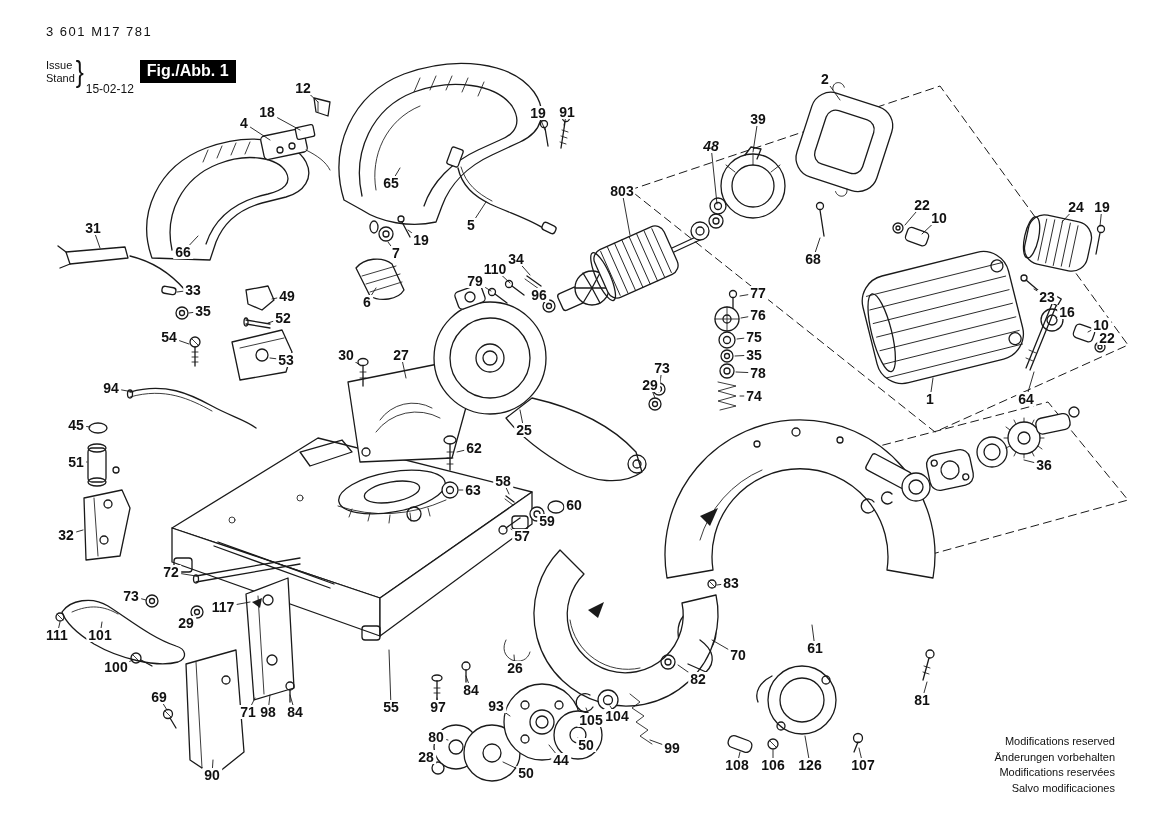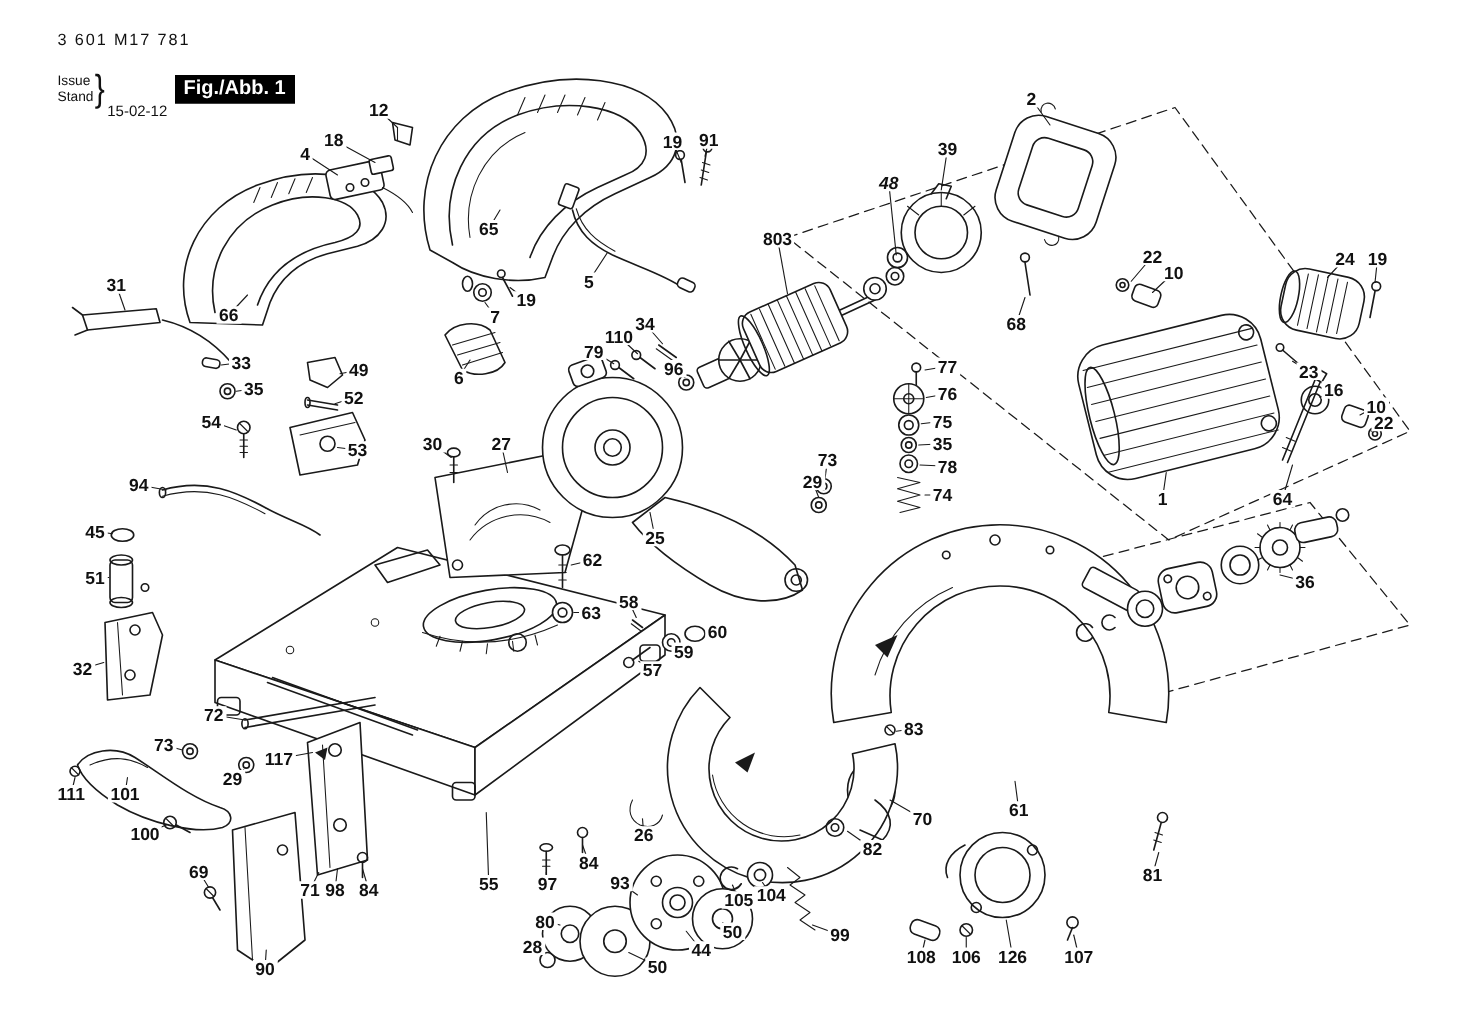--- a/index.html
+++ b/index.html
@@ -638,14 +638,20 @@
       <div class="issue-stand">
         <span>Issue</span>
         <span>Stand</span>
       </div>
       <span class="brace">}</span>
       <span class="date">15-02-12</span>
       <span class="figbox">Fig./Abb. 1</span>
     </div>
   </header>
 
+  <footer>
+    <div>Modifications reserved</div>
+    <div>Änderungen vorbehalten</div>
+    <div>Modifications reservées</div>
+    <div>Salvo modificaciones</div>
+  </footer>
 
 </div>
 
 </body></html>

